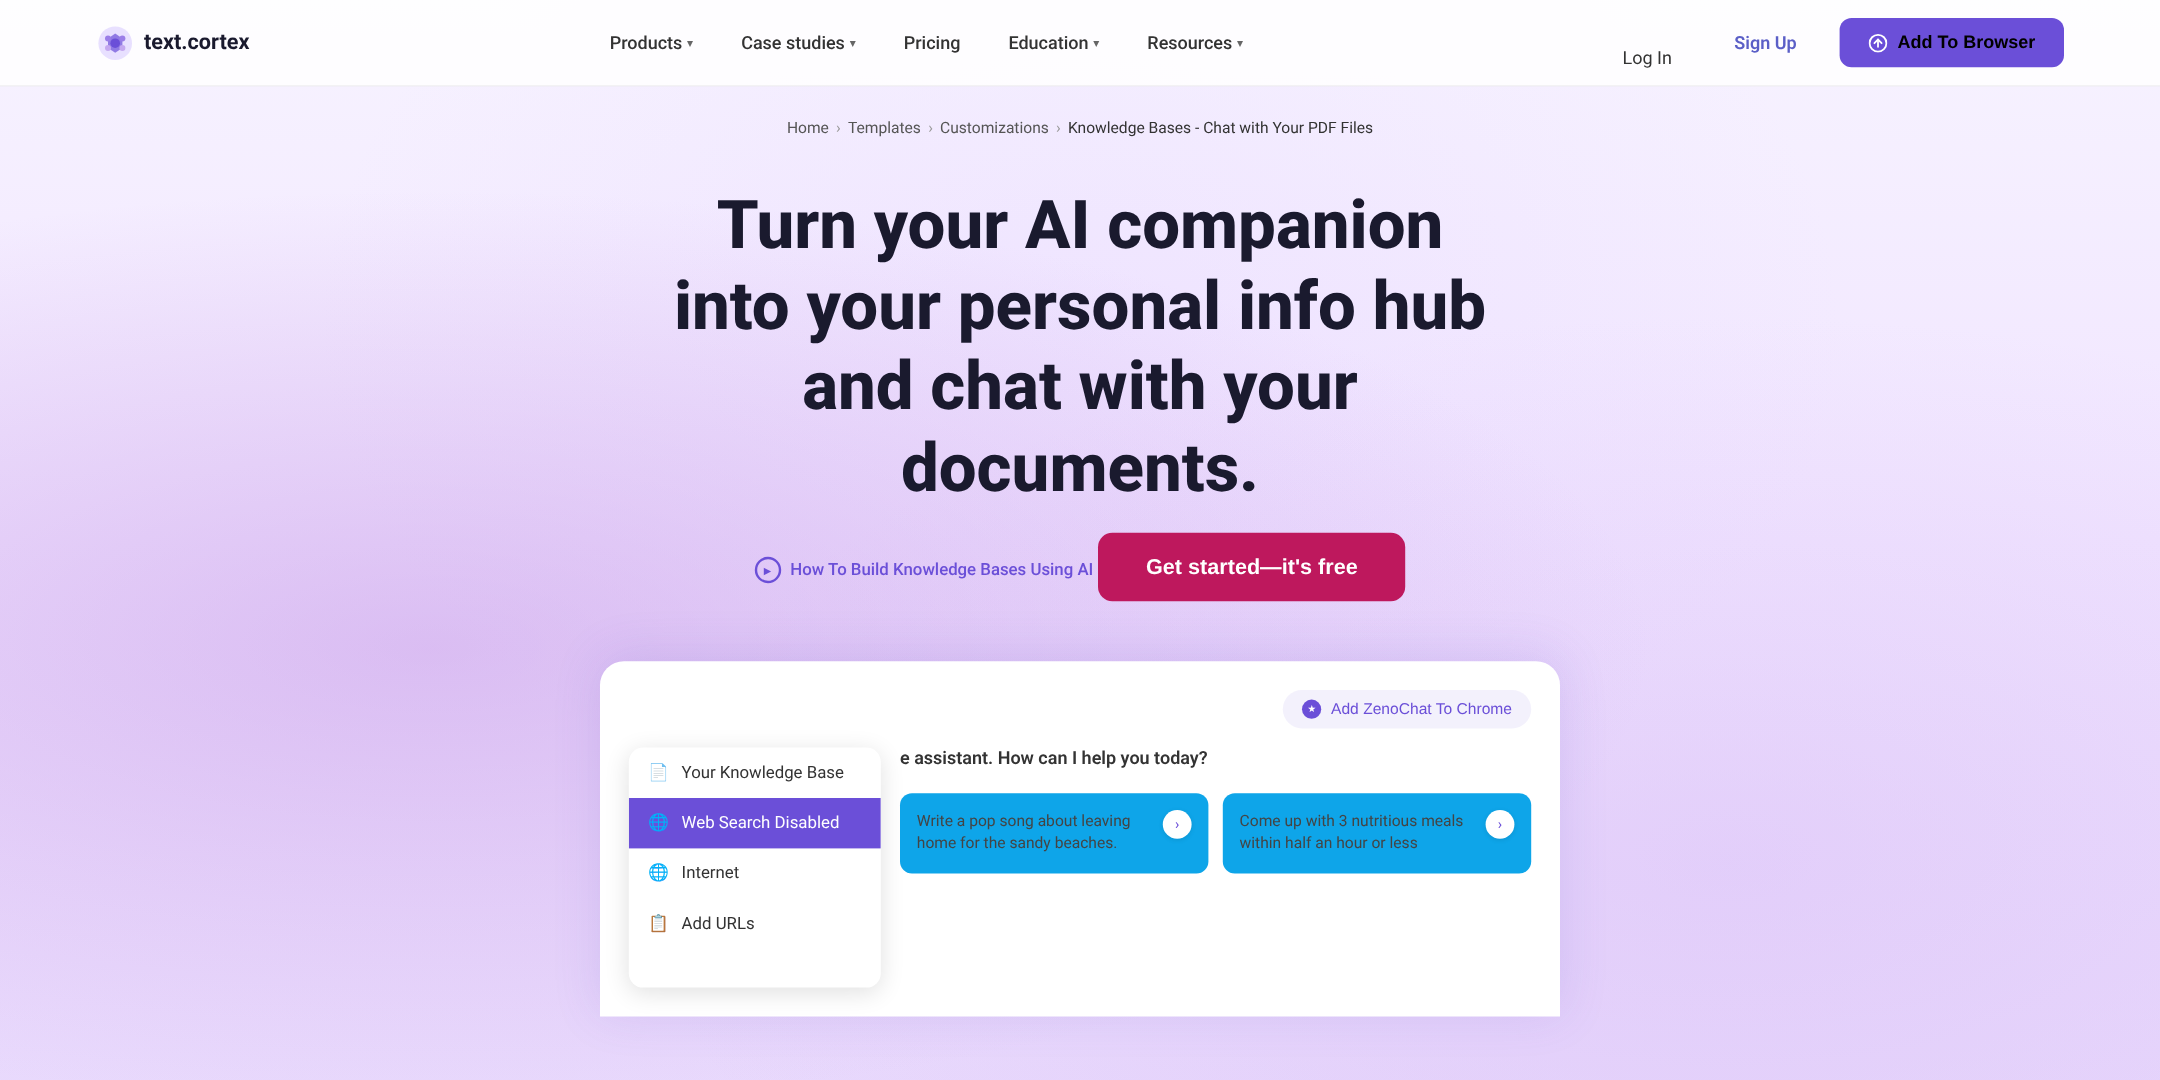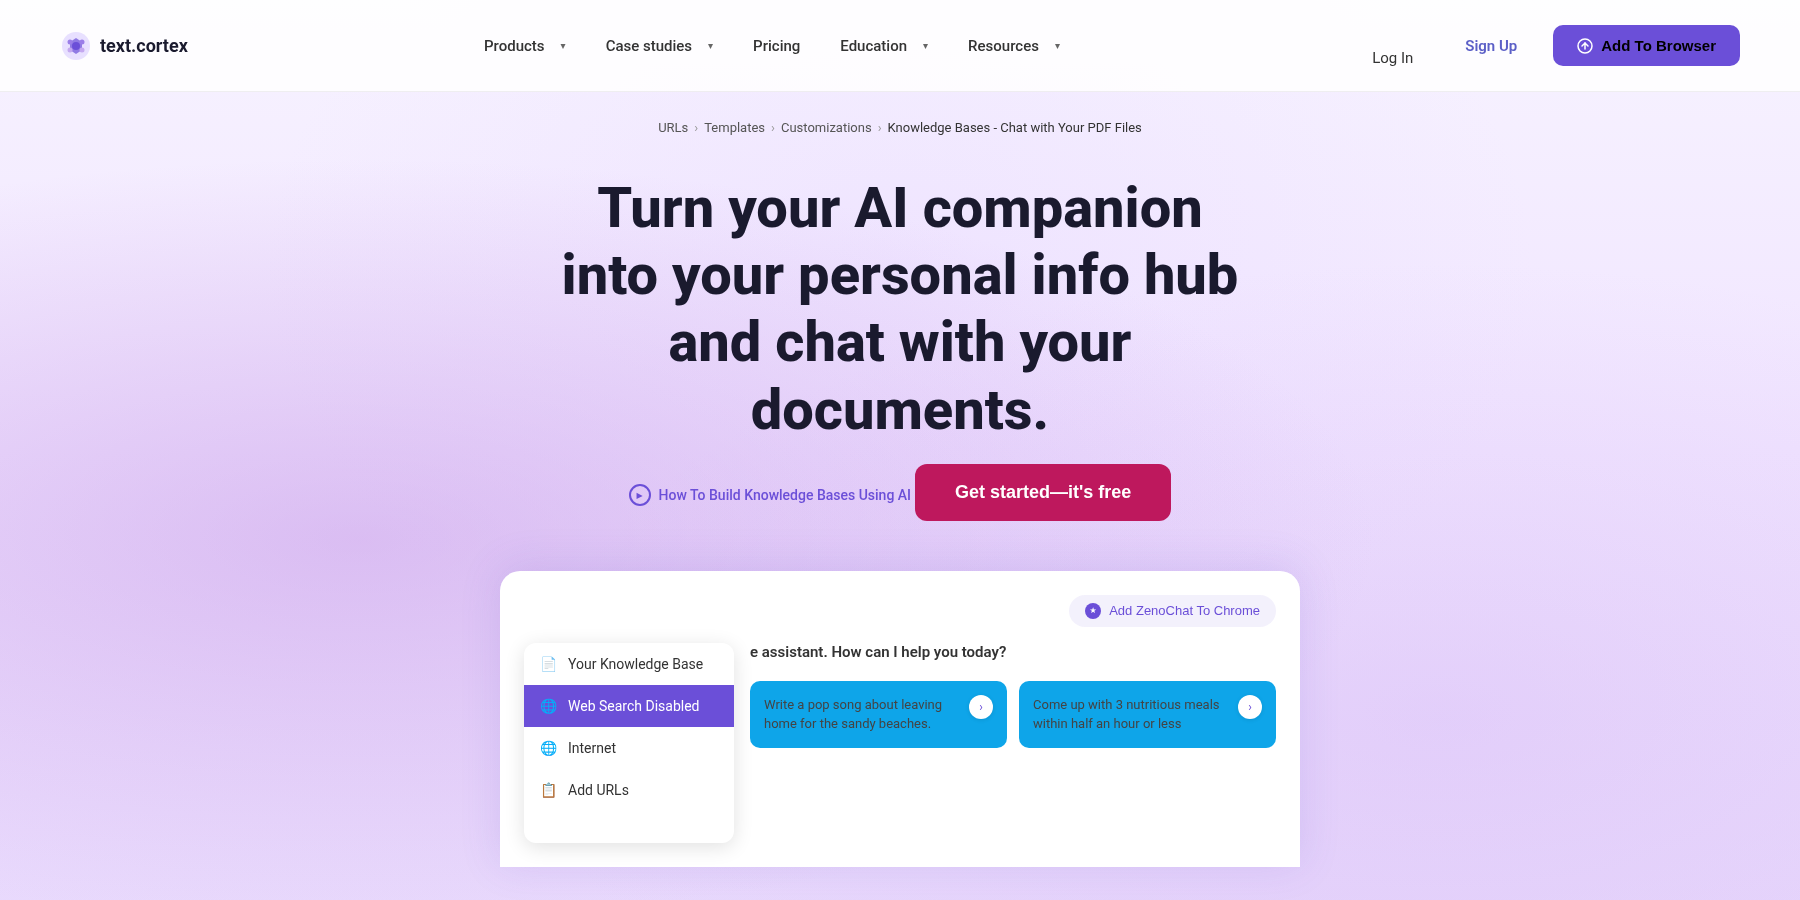--- a/index.html
+++ b/index.html
@@ -24,22 +24,22 @@
       z-index: 0;
     }
 
     
     .navbar {
       position: relative;
       z-index: 10;
       display: flex;
       align-items: center;
       justify-content: space-between;
-      padding: 0 60px;
-      height: 92px;
+      padding: 0 80px;
+      height: 72px;
       background: rgba(255,255,255,0.85);
       border-bottom: 1px solid rgba(0,0,0,0.06);
     }
 
     .nav-logo {
       display: flex;
       align-items: center;
       gap: 8px;
       text-decoration: none;
     }
@@ -57,21 +57,21 @@
 
     .nav-links {
       display: flex;
       align-items: center;
       gap: 8px;
     }
 
     .nav-item {
       display: flex;
       align-items: center;
-      gap: 16px;
+      gap: 4px;
       padding: 8px 16px;
       font-size: 15px;
       color: #333;
       cursor: pointer;
       border-radius: 6px;
       font-weight: 500;
     }
 
     .nav-chevron {
       font-size: 10px;
@@ -388,21 +388,21 @@
         <circle cx="8" cy="8" r="7" stroke="white" stroke-width="1.5"></circle>
         <path d="M5 8 L8 5 L11 8" stroke="white" stroke-width="1.5" stroke-linecap="round"></path>
         <path d="M8 5 L8 11" stroke="white" stroke-width="1.5" stroke-linecap="round"></path>
       </svg>
       <span>Add To Browser</span>
     </button>
   </div>
 </nav>
 
 <div class="breadcrumb">
-  <span class="breadcrumb-item">URLs</span>
+  <span class="breadcrumb-item">Home</span>
   <span class="breadcrumb-sep">›</span>
   <span class="breadcrumb-item">Templates</span>
   <span class="breadcrumb-sep">›</span>
   <span class="breadcrumb-item">Customizations</span>
   <span class="breadcrumb-sep">›</span>
   <span class="breadcrumb-current">Knowledge Bases - Chat with Your PDF Files</span>
 </div>
 
 <section class="hero">
   <h1 class="hero-title">Turn your AI companion into your personal info hub and chat with your documents.</h1>

